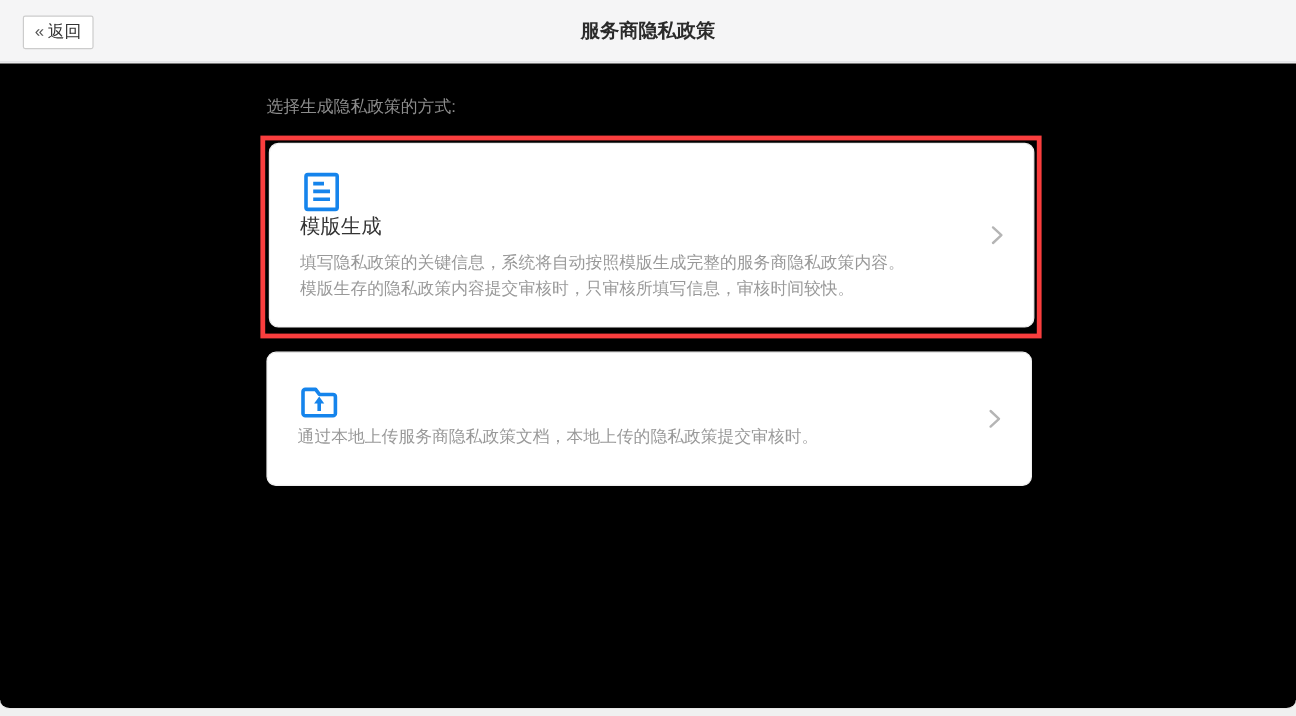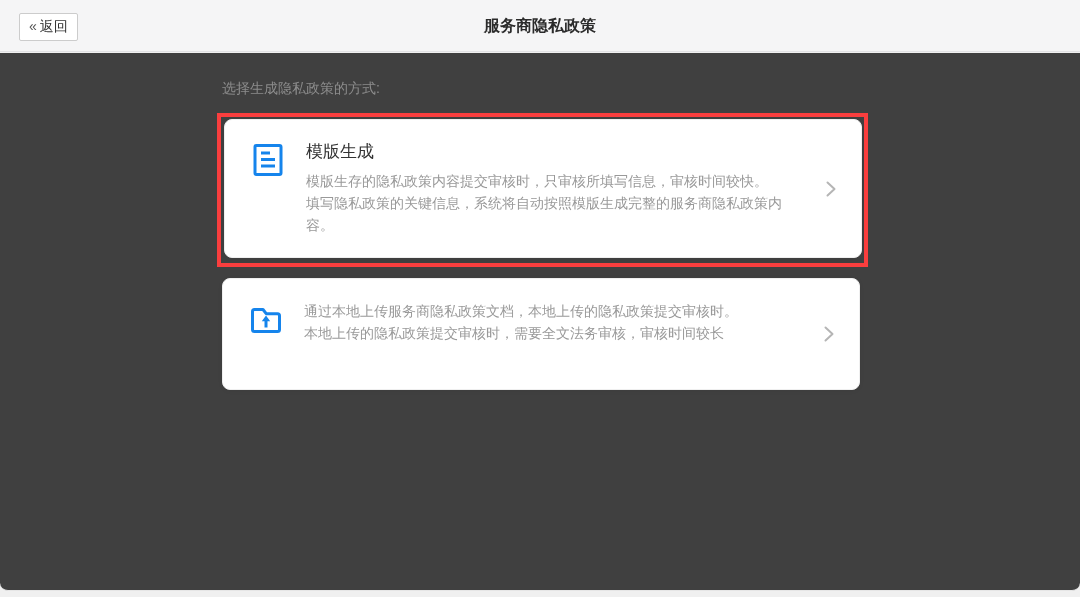--- a/index.html
+++ b/index.html
@@ -51,21 +51,21 @@
     font-weight: bold;
     color: #2b2b2b;
   }
 
   
   .panel {
     position: absolute;
     top: 53px; left: 0;
     width: 1080px;
     height: 538px;
-    background: #404040;
+    background: #000000;
     border-radius: 0 0 8px 8px;
     border-bottom: 1px solid #e6e6e6;
   }
   .content {
     padding: 27px 0 0 222px;
   }
   .prompt {
     font-size: 14px;
     color: #8c8c8c;
     margin-bottom: 15px;
@@ -84,20 +84,21 @@
     background: #ffffff;
     border: 1px solid #efefef;
     border-radius: 8px;
     box-shadow: 0 1px 5px rgba(0,0,0,0.05);
     display: flex;
     align-items: flex-start;
     width: 638px;
     min-height: 112px;
     padding: 21px 60px 21px 25px;
     cursor: pointer;
+    flex-direction: column;
   }
   .option-icon {
     width: 36px; height: 36px;
     flex: 0 0 36px;
     margin-right: 20px;
     margin-top: 1px;
   }
   .option-texts { flex: 1; }
   .option-title {
     font-size: 17px;
@@ -140,38 +141,37 @@
         <div class="highlight-wrap">
           <div class="option-card">
             <svg class="option-icon" viewBox="0 0 36 36">
               <rect x="5" y="3.5" width="26" height="29" rx="1.5" fill="none" stroke="#1584ec" stroke-width="3"></rect>
               <line x1="11" y1="11" x2="20" y2="11" stroke="#1584ec" stroke-width="3"></line>
               <line x1="11" y1="17.5" x2="25" y2="17.5" stroke="#1584ec" stroke-width="3"></line>
               <line x1="11" y1="24" x2="25" y2="24" stroke="#1584ec" stroke-width="3"></line>
             </svg>
             <div class="option-texts">
               <div class="option-title">模版生成</div>
+              <div class="option-desc">填写隐私政策的关键信息，系统将自动按照模版生成完整的服务商隐私政策内容。</div>
               <div class="option-desc">模版生存的隐私政策内容提交审核时，只审核所填写信息，审核时间较快。</div>
-              <div class="option-desc">填写隐私政策的关键信息，系统将自动按照模版生成完整的服务商隐私政策内容。</div>
             </div>
             <svg class="chevron" viewBox="0 0 12 18">
               <polyline points="2.5,2.5 9.5,9 2.5,15.5" fill="none" stroke="#b5b5b5" stroke-width="2" stroke-linecap="round" stroke-linejoin="round"></polyline>
             </svg>
           </div>
         </div>
 
         <div class="option-card">
           <svg class="option-icon" viewBox="0 0 36 36">
             <path d="M4.5 10.5 a2 2 0 0 1 2 -2 h8.5 l3.2 4.2 h11.3 a2 2 0 0 1 2 2 v13.8 a2 2 0 0 1 -2 2 h-23 a2 2 0 0 1 -2 -2 z" fill="none" stroke="#1584ec" stroke-width="3" stroke-linejoin="round"></path>
             <line x1="18" y1="26.5" x2="18" y2="17.5" stroke="#1584ec" stroke-width="3"></line>
             <path d="M13.8 20.2 L18 14.5 L22.2 20.2 z" fill="#1584ec"></path>
           </svg>
           <div class="option-texts">
             <div class="option-desc">通过本地上传服务商隐私政策文档，本地上传的隐私政策提交审核时。</div>
-            <div class="option-desc">本地上传的隐私政策提交审核时，需要全文法务审核，审核时间较长</div>
           </div>
           <svg class="chevron" viewBox="0 0 12 18">
             <polyline points="2.5,2.5 9.5,9 2.5,15.5" fill="none" stroke="#b5b5b5" stroke-width="2" stroke-linecap="round" stroke-linejoin="round"></polyline>
           </svg>
         </div>
 
       </div>
     </div>
   </div>
 </div>

